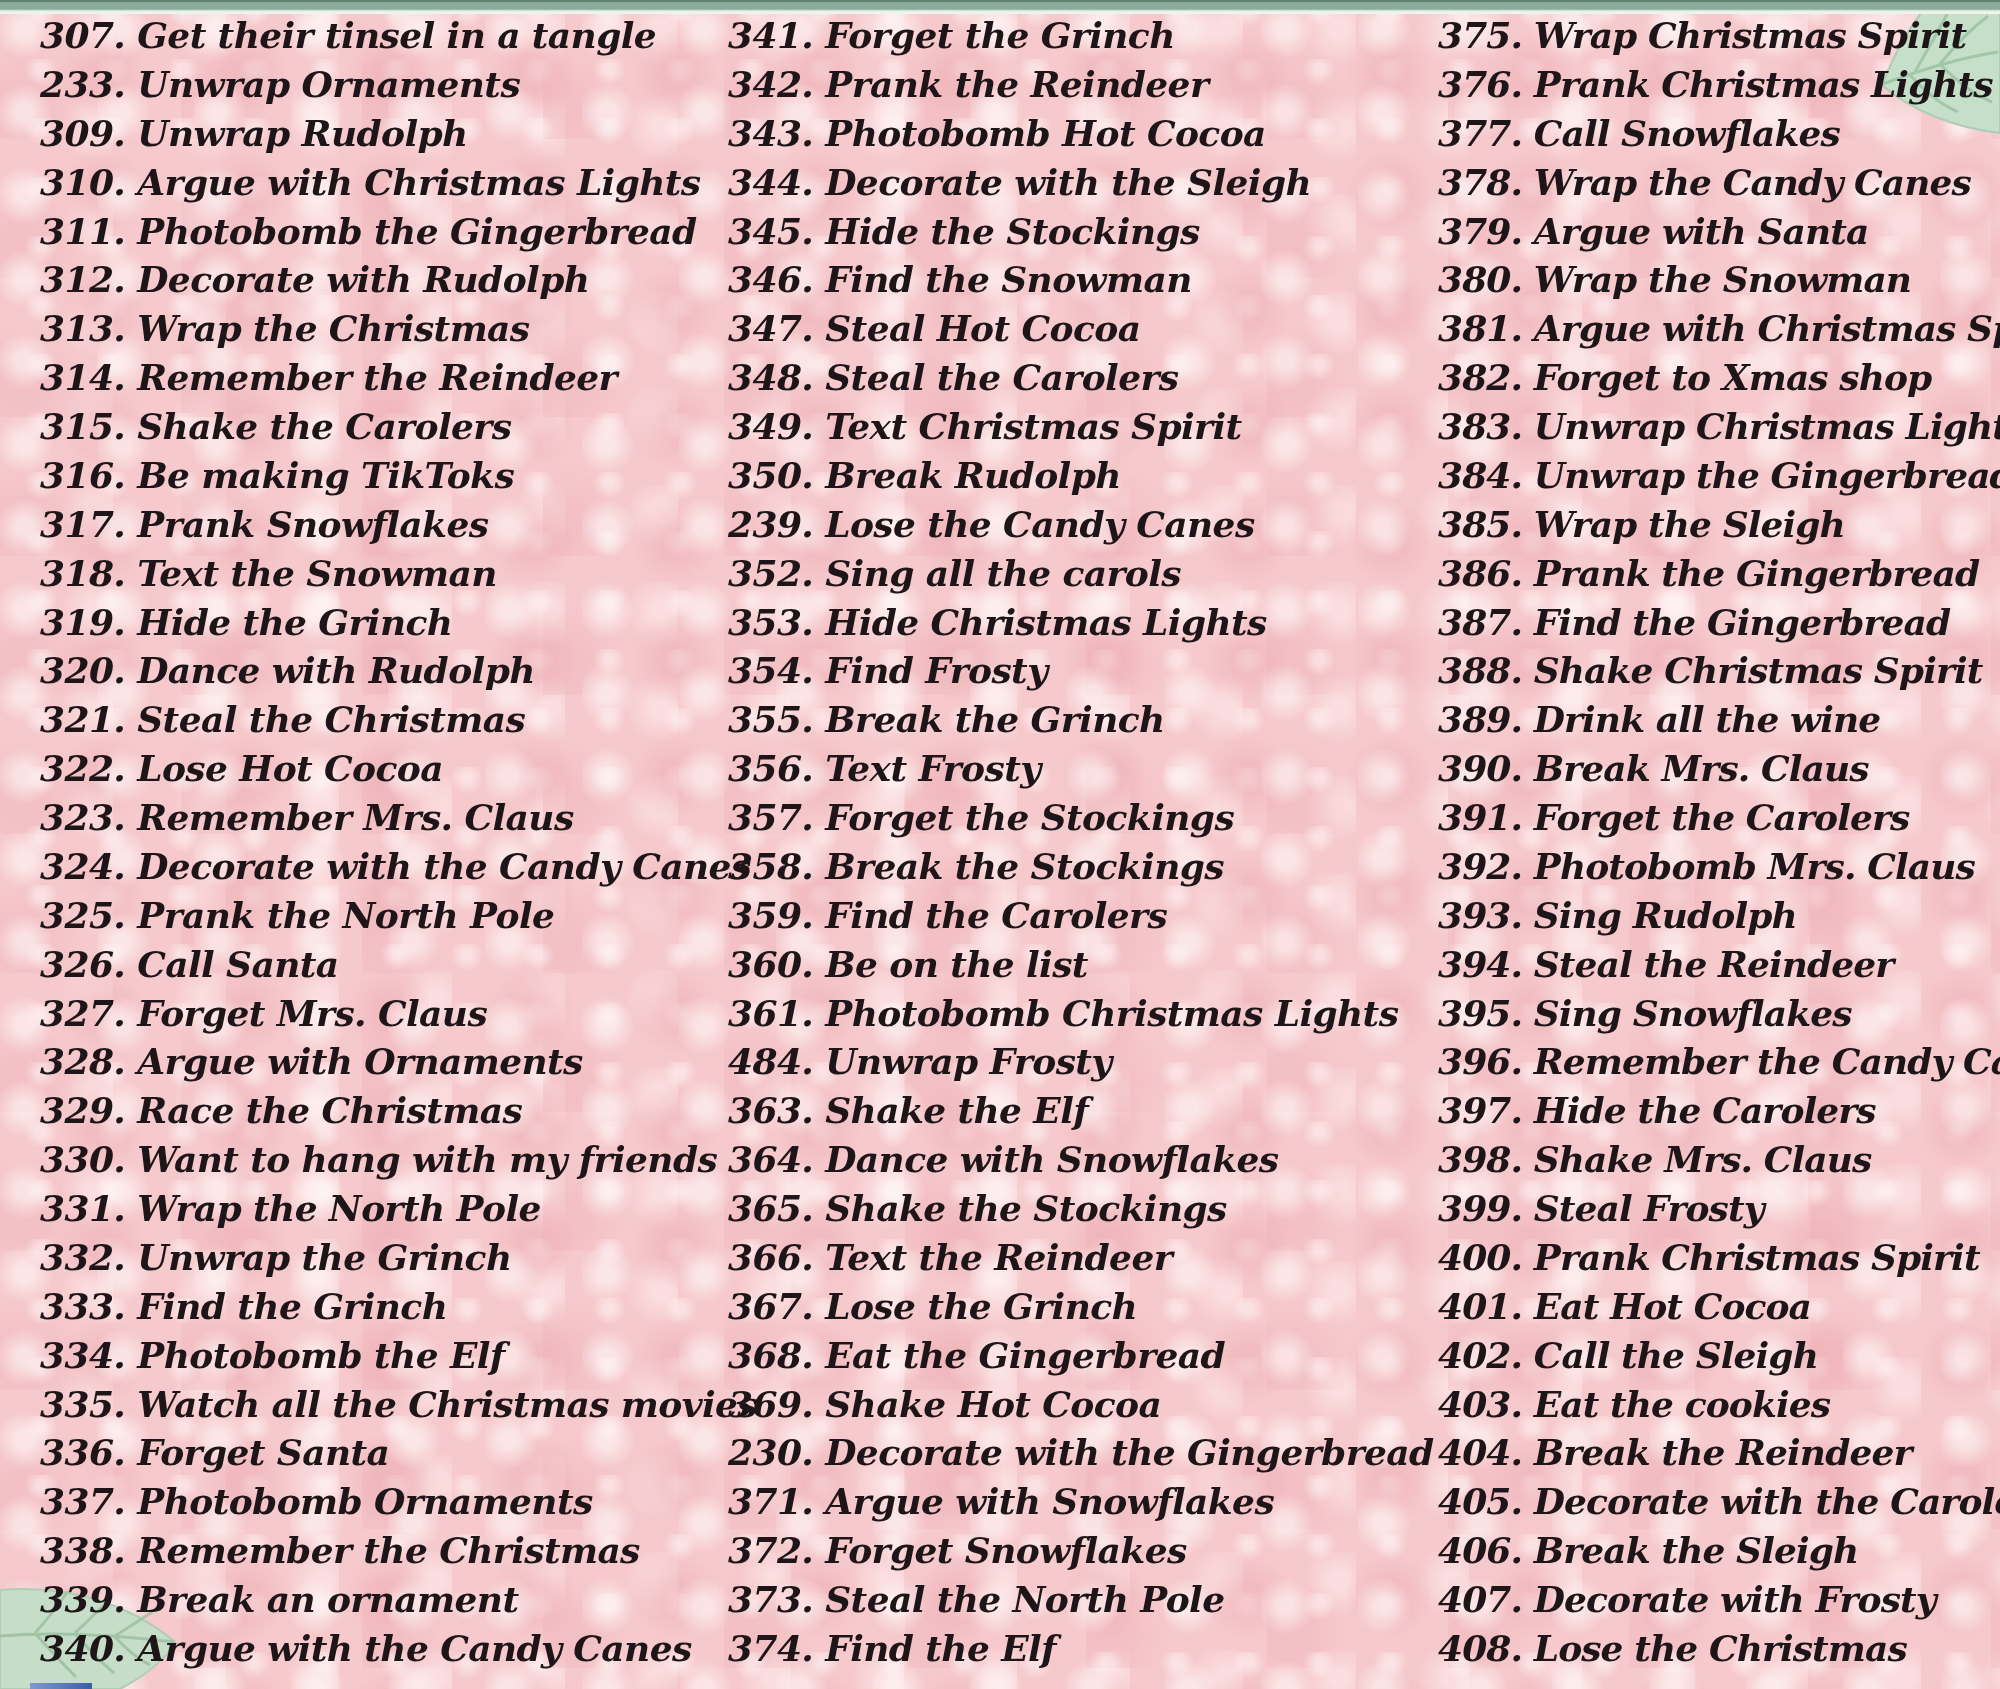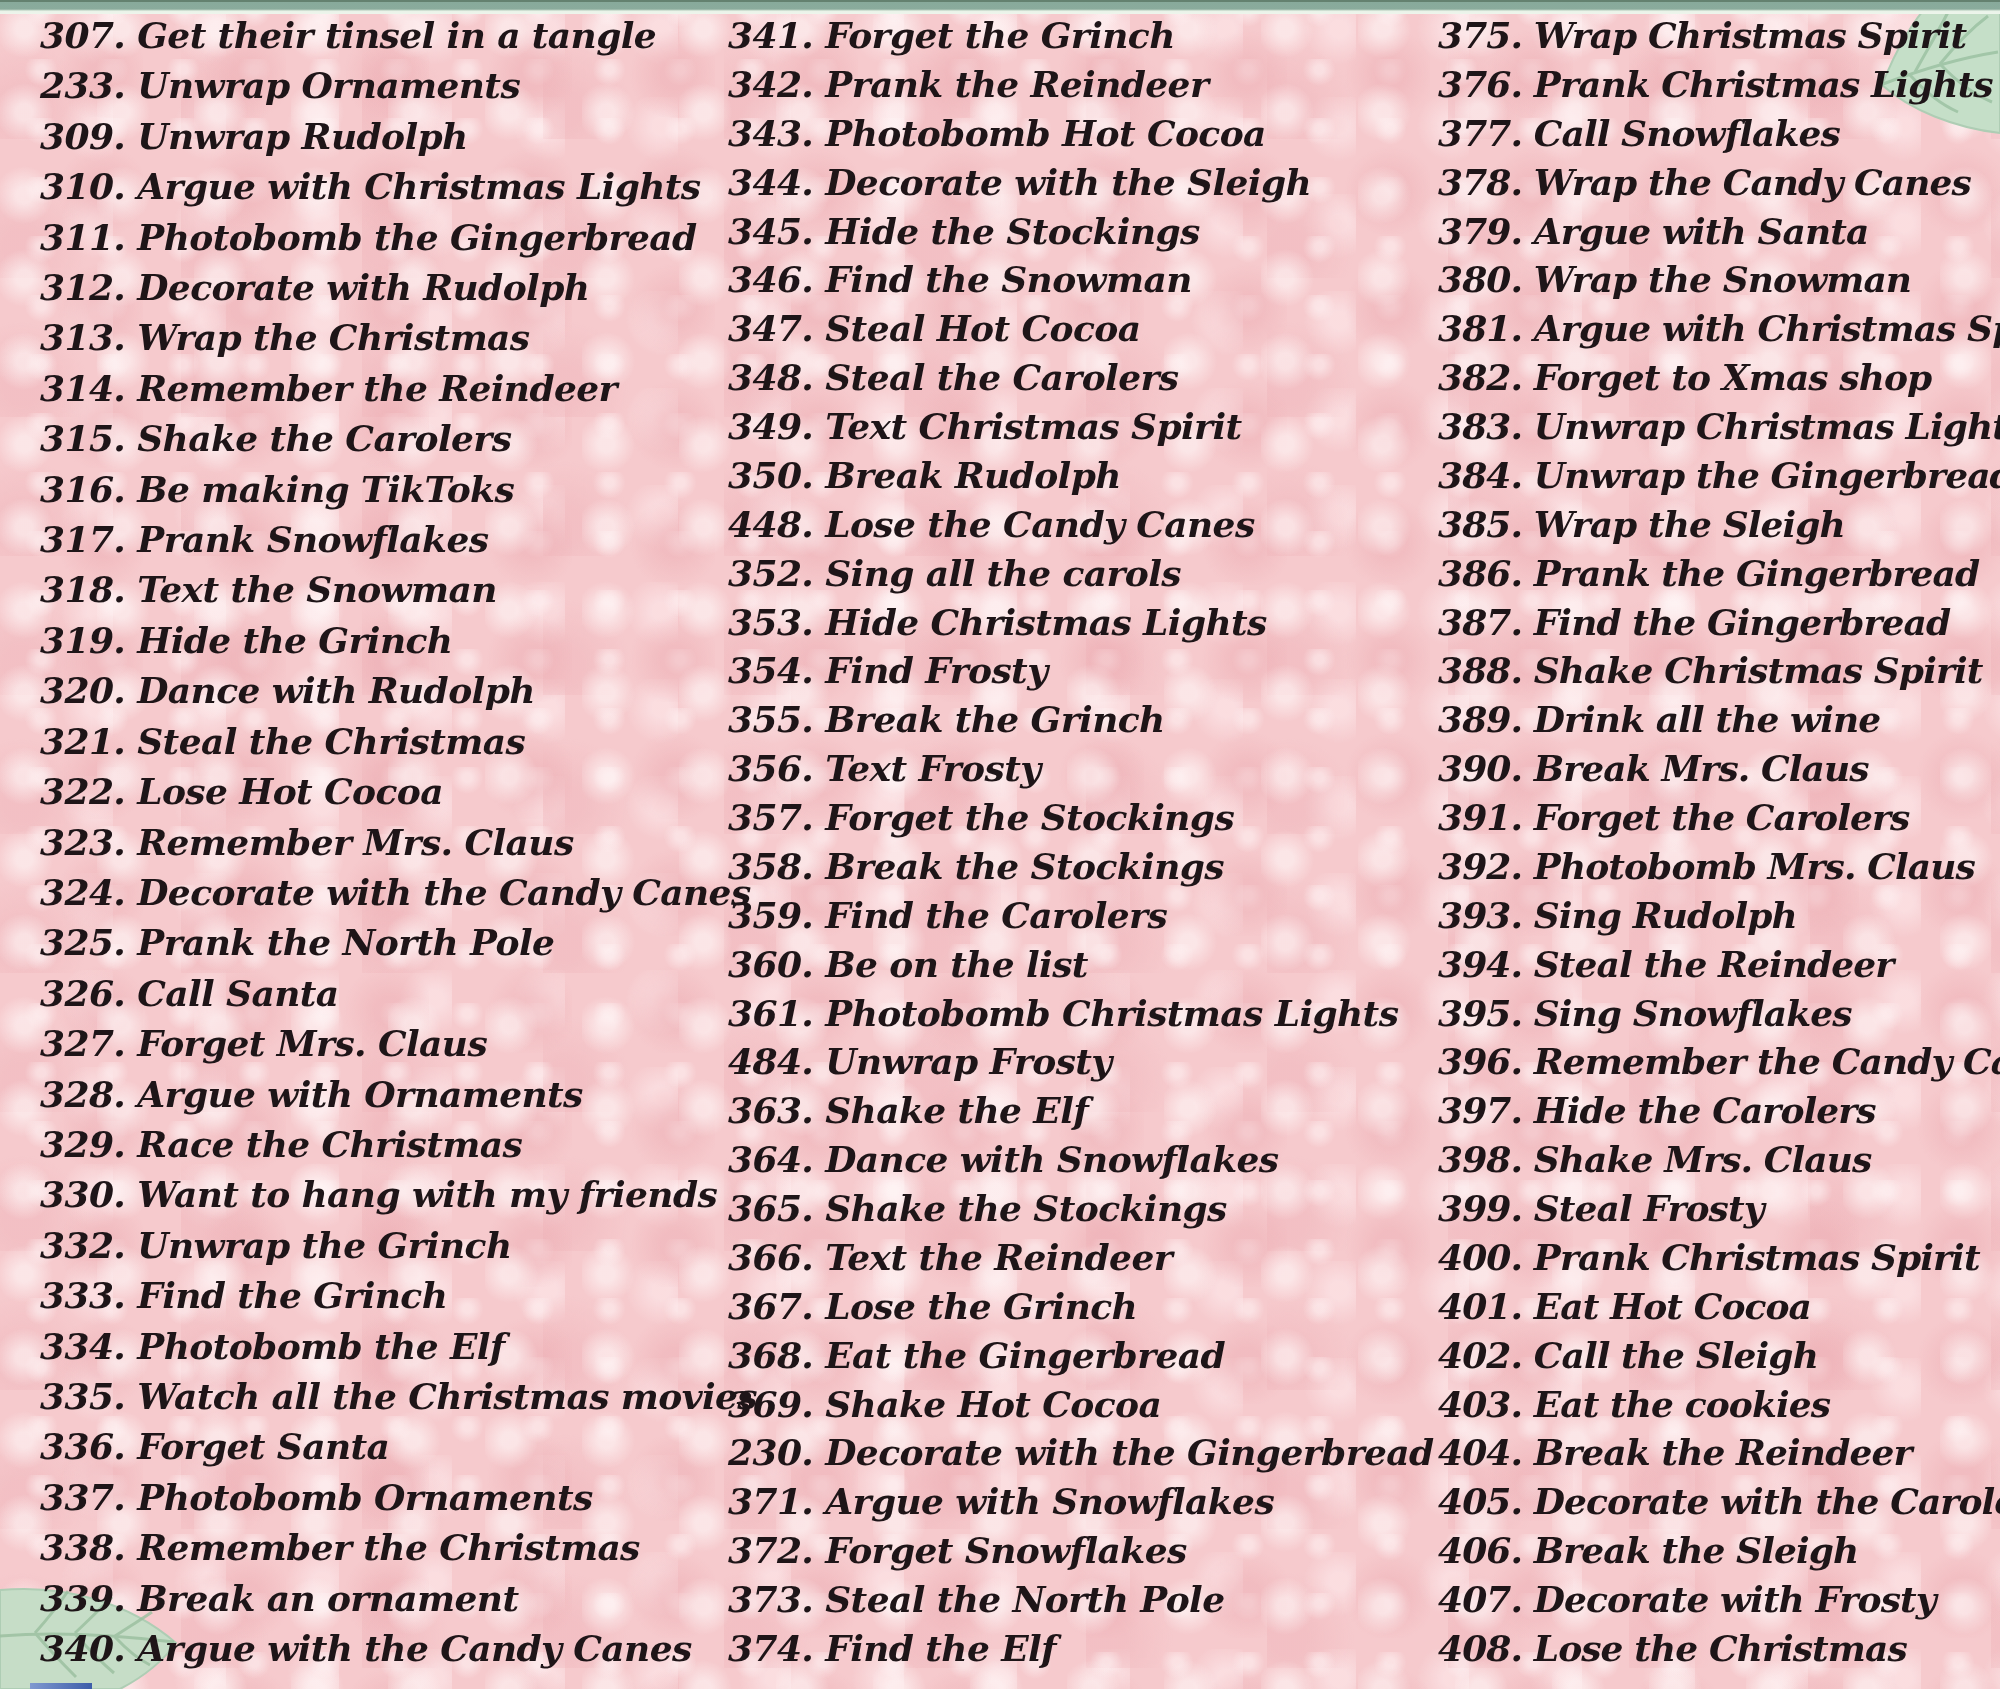--- a/index.html
+++ b/index.html
@@ -90,20 +90,21 @@
       <div class="item">321. Steal the Christmas</div>
       <div class="item">322. Lose Hot Cocoa</div>
       <div class="item">323. Remember Mrs. Claus</div>
       <div class="item">324. Decorate with the Candy Canes</div>
       <div class="item">325. Prank the North Pole</div>
       <div class="item">326. Call Santa</div>
       <div class="item">327. Forget Mrs. Claus</div>
       <div class="item">328. Argue with Ornaments</div>
       <div class="item">329. Race the Christmas</div>
       <div class="item">330. Want to hang with my friends</div>
+      <div class="item">331. Wrap the North Pole</div>
       <div class="item">332. Unwrap the Grinch</div>
       <div class="item">333. Find the Grinch</div>
       <div class="item">334. Photobomb the Elf</div>
       <div class="item">335. Watch all the Christmas movies</div>
       <div class="item">336. Forget Santa</div>
       <div class="item">337. Photobomb Ornaments</div>
       <div class="item">338. Remember the Christmas</div>
       <div class="item">339. Break an ornament</div>
       <div class="item">340. Argue with the Candy Canes</div>
     </div>
@@ -111,21 +112,21 @@
       <div class="item">341. Forget the Grinch</div>
       <div class="item">342. Prank the Reindeer</div>
       <div class="item">343. Photobomb Hot Cocoa</div>
       <div class="item">344. Decorate with the Sleigh</div>
       <div class="item">345. Hide the Stockings</div>
       <div class="item">346. Find the Snowman</div>
       <div class="item">347. Steal Hot Cocoa</div>
       <div class="item">348. Steal the Carolers</div>
       <div class="item">349. Text Christmas Spirit</div>
       <div class="item">350. Break Rudolph</div>
-      <div class="item">448. Lose the Candy Canes</div>
+      <div class="item">239. Lose the Candy Canes</div>
       <div class="item">352. Sing all the carols</div>
       <div class="item">353. Hide Christmas Lights</div>
       <div class="item">354. Find Frosty</div>
       <div class="item">355. Break the Grinch</div>
       <div class="item">356. Text Frosty</div>
       <div class="item">357. Forget the Stockings</div>
       <div class="item">358. Break the Stockings</div>
       <div class="item">359. Find the Carolers</div>
       <div class="item">360. Be on the list</div>
       <div class="item">361. Photobomb Christmas Lights</div>

